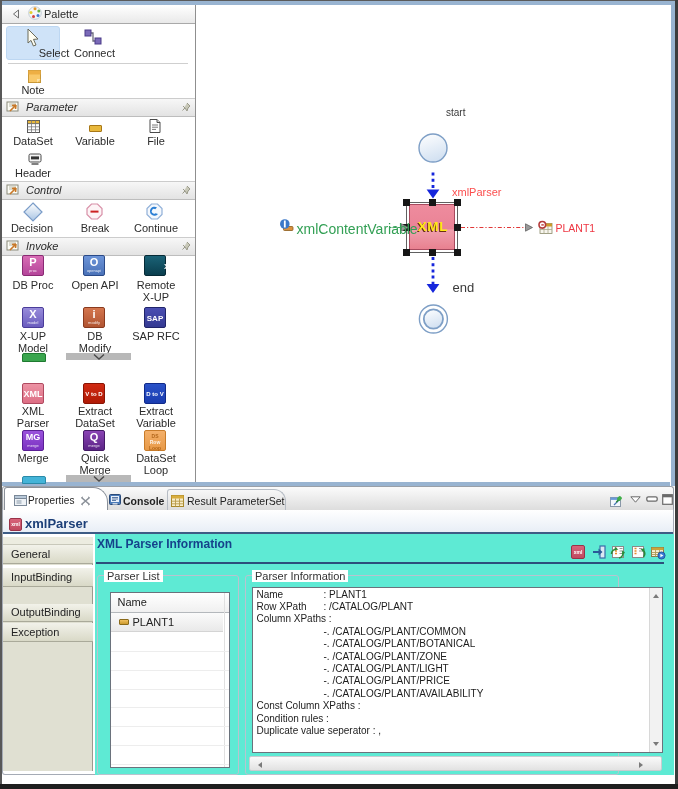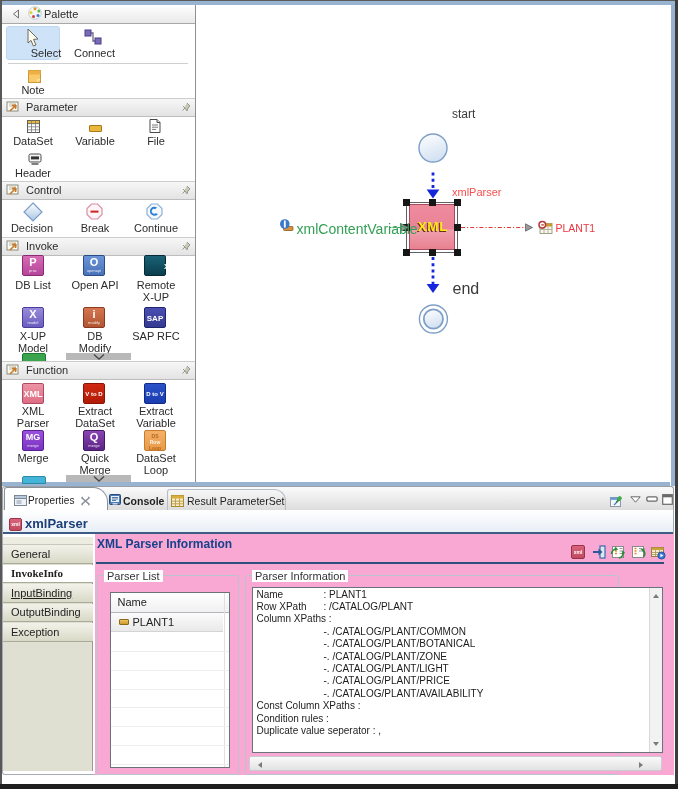--- a/index.html
+++ b/index.html
@@ -15,21 +15,21 @@
   #ed-top{left:2px;top:1px;width:672px;height:4px;background:#99b4d1;}
   #ed-right{left:671px;top:1px;width:4px;height:485px;background:#99b4d1;}
   #ed-bottom{left:2px;top:482px;width:668px;height:4px;background:#99b4d1;}
   
   #palette{left:2px;top:5px;width:194px;height:477px;background:#ffffff;
            border-right:1px solid #8f8f8f;box-sizing:border-box;}
   #pal-head{left:0;top:0;width:193px;height:18px;
      background:linear-gradient(#ffffff,#e9e9e9);border-bottom:1px solid #a9a9a9;}
   .pal-sect{left:0;width:193px;height:17px;
      background:linear-gradient(#f7f7f7,#e3e3e3);
-     border-top:1px solid #cccccc;border-bottom:1px solid #bdbdbd;}
+     border-top:1px solid #cccccc;border-bottom:1px solid #bdbdbd;font-style:italic;}
   .sect-label{position:absolute;left:24px;top:2px;font-size:11px;color:#2b2b2b;}
   .pal-label{position:absolute;font-size:11px;color:#2b2b2b;text-align:center;line-height:12px;}
   .ico{position:absolute;}
   .tile{position:absolute;width:22px;height:21px;border-radius:2px;
         color:#fff;text-align:center;box-sizing:border-box;}
   .tile b{font-size:9px;display:block;line-height:13px;font-weight:bold;}
   .tile i{font-style:normal;display:block;font-size:4px;line-height:4px;opacity:.85;}
   .tile .sm{font-size:6px;line-height:14px;letter-spacing:0;}
   
   #props{left:2px;top:486px;width:672px;height:297px;}
@@ -40,21 +40,21 @@
   #hdr{left:1px;top:24px;width:670px;height:22px;
      background:linear-gradient(#ffffff,#e8eef6);}
   #hdr-line{left:1px;top:46px;width:670px;height:2px;background:#3d5c85;}
   #sidebar{left:1px;top:48px;width:90px;height:237px;background:#e0e0d2;
      border-right:1px solid #9a9a8e;box-sizing:border-box;}
   .sbtab{position:absolute;left:0;width:90px;height:18.5px;
      background:linear-gradient(#f2f2ea,#d9d9c7);
      border-bottom:1px solid #aaaa9a;box-sizing:border-box;
      font-size:11px;color:#222;padding:2.5px 0 0 8px;}
   .sbtab.active{background:#ffffff;font-weight:bold;}
-  #content{left:93px;top:48px;width:579px;height:241px;background:#f9a8d4;}
+  #content{left:93px;top:48px;width:579px;height:241px;background:#5eead4;}
   #props-border{left:0;top:23px;width:672px;height:266px;border:1px solid #a5abb5;border-top:none;
      border-radius:0 0 3px 3px;box-sizing:border-box;}
   .mono-line{position:absolute;left:4px;font-size:10px;line-height:12px;color:#1c1c1c;white-space:pre;}
   .lbl{display:inline-block;}
 </style>
 </head>
 <body>
 
 <div class="abs" id="ed-top"></div>
 <div class="abs" id="ed-right"></div>
@@ -77,21 +77,21 @@
       <circle cx="5.5" cy="10.6" r="1.5" fill="#d13f3f"></circle>
       <circle cx="3" cy="6.4" r="1.5" fill="#e3d12c"></circle>
     </svg>
     <div class="pal-label" style="left:42px;top:3px;">Palette</div>
   </div>
 
   <div class="abs" style="left:4px;top:21px;width:52px;height:32px;background:#cfe3f8;border:1px solid #bdd7f2;border-radius:3px;"></div>
   <svg class="ico" style="left:24px;top:23px" width="15" height="19" viewBox="0 0 15 19">
     <path d="M2 1 L12 11 L7.5 11.4 L10 17 L7.4 18 L5 12.4 L2 15 Z" fill="#fffef2" stroke="#6a6a5a" stroke-width="1"></path>
   </svg>
-  <div class="pal-label" style="left:8px;top:42px;width:72px;">Select</div>
+  <div class="pal-label" style="left:16px;top:42px;width:72px;">Select</div>
   <svg class="ico" style="left:82px;top:24px" width="18" height="17" viewBox="0 0 18 17">
     <path d="M4 4 L9 4 L9 12 L14 12" fill="none" stroke="#6a6a7a" stroke-width="1.3"></path>
     <rect x="1" y="1" width="6" height="6" fill="#7a6ab8" stroke="#4a3a88" stroke-width="1"></rect>
     <rect x="11" y="9" width="6" height="6" fill="#7a6ab8" stroke="#4a3a88" stroke-width="1"></rect>
   </svg>
   <div class="pal-label" style="left:65px;top:42px;width:55px;">Connect</div>
   <div class="abs" style="left:6px;top:57.5px;width:180px;height:1px;background:#cfcfcf;"></div>
   <svg class="ico" style="left:26px;top:65px" width="13" height="13" viewBox="0 0 13 13">
     <rect x="0.5" y="0.5" width="12" height="12" fill="#f9c96a" stroke="#c89838"></rect>
     <path d="M0.5 0.5 h12 v4 h-12 z" fill="#eeaf44"></path>
@@ -171,21 +171,21 @@
     </svg>
     <div class="sect-label">Invoke</div>
     <svg class="ico" style="left:180px;top:3px" width="9" height="10" viewBox="0 0 9 10">
         <path d="M5 1 L8 4 L6 6 L5 9 L3 6 L0.5 8.5 M3 6 L1 4 Z" stroke="#9a9a8a" fill="#c8c8b8" stroke-width="1"></path>
       </svg>
   </div>
   <div class="tile" style="left:20px;top:250px;background:linear-gradient(#d86cb4,#b4459a);border:1px solid #8a2a74;">
       <b style="font-size:11px;line-height:13px;">P</b>
       <i>proc</i>
     </div>
-  <div class="pal-label" style="left:5px;top:274px;width:52px;">DB List</div>
+  <div class="pal-label" style="left:5px;top:274px;width:52px;">DB Proc</div>
   <div class="tile" style="left:81px;top:250px;background:linear-gradient(#6c94d8,#4a72b8);border:1px solid #2a4a88;">
       <b style="font-size:11px;line-height:13px;">O</b>
       <i>openapi</i>
     </div>
   <div class="pal-label" style="left:67px;top:274px;width:52px;">Open API</div>
   <div class="tile" style="left:142px;top:250px;background:linear-gradient(#1a6276,#0a3e4e);border:1px solid #062a36;">
       <b style="line-height:21px;font-size:8px;padding-left:19px;">XUP</b>
     </div>
   <div class="pal-label" style="left:128px;top:274px;width:52px;">Remote<br>X-UP</div>
   <div class="tile" style="left:20px;top:302px;background:linear-gradient(#988cda,#6a5cbe);border:1px solid #4a3c9a;">
@@ -202,31 +202,20 @@
       <b style="line-height:21px;font-size:8px;">SAP</b>
     </div>
   <div class="pal-label" style="left:128px;top:325px;width:52px;">SAP RFC</div>
   <div class="abs" style="left:20px;top:348px;width:22px;height:7px;background:#3aa54e;border:1px solid #1e7a30;border-radius:2px 2px 0 0;"></div>
   <div class="abs" style="left:64px;top:348px;width:65px;height:7px;background:#b8b8b8;">
     <svg class="ico" style="left:27px;top:1px" width="12" height="6" viewBox="0 0 12 6">
         <path d="M1 0.5 L6 5 L11 0.5" fill="none" stroke="#4a4a4a" stroke-width="1.4"></path>
       </svg>
   </div>
 
-  <div class="abs pal-sect" style="top:355.5px;">
-    <svg class="ico" style="left:4px;top:2px" width="14" height="12" viewBox="0 0 14 12">
-      <rect x="1" y="1" width="11" height="9" fill="#fdfdf6" stroke="#8a8a7a"></rect>
-      <path d="M3 3 h7 M3 5 h7" stroke="#b8b8a8" stroke-width="1"></path>
-      <path d="M4 10 L10 4 M10 4 l-4 0.5 M10 4 l-0.5 4" stroke="#c87828" stroke-width="1.6" fill="none"></path>
-    </svg>
-    <div class="sect-label">Function</div>
-    <svg class="ico" style="left:180px;top:3px" width="9" height="10" viewBox="0 0 9 10">
-        <path d="M5 1 L8 4 L6 6 L5 9 L3 6 L0.5 8.5 M3 6 L1 4 Z" stroke="#9a9a8a" fill="#c8c8b8" stroke-width="1"></path>
-      </svg>
-  </div>
   <div class="tile" style="left:20px;top:378px;background:linear-gradient(#ec93a4,#dd6e84);border:1px solid #b04a60;">
       <b style="line-height:21px;">XML</b>
     </div>
   <div class="pal-label" style="left:5px;top:400px;width:52px;">XML<br>Parser</div>
   <div class="tile" style="left:81px;top:378px;background:linear-gradient(#d02a12,#b01a06);border:1px solid #8a1404;">
       <b class="sm" style="line-height:21px;">V to D</b>
     </div>
   <div class="pal-label" style="left:67px;top:400px;width:52px;">Extract<br>DataSet</div>
   <div class="tile" style="left:142px;top:378px;background:linear-gradient(#2a52c8,#1a3cb0);border:1px solid #102a8a;">
       <b class="sm" style="line-height:21px;">D to V</b>
@@ -306,25 +295,25 @@
     <path d="M540 229.5 h12 M544 226.5 v7 M548 226.5 v7" stroke="#a8a88a" stroke-width="0.8"></path>
     <circle cx="542.3" cy="224.8" r="3.3" fill="#ffffff" stroke="#b43a3a" stroke-width="1.6"></circle>
     <rect x="541.3" y="224.2" width="2.5" height="1.4" fill="#c04040"></rect>
 
     <line x1="433" y1="257" x2="433" y2="284" stroke="#1626dc" stroke-width="2.8" stroke-dasharray="3 3.2"></line>
     <polygon points="426.6,284 439.4,284 433,293" fill="#1626dc"></polygon>
 
     <circle cx="433.4" cy="319" r="14" fill="#ffffff" stroke="#7e9fc6" stroke-width="1.4"></circle>
     <circle cx="433.4" cy="319" r="9.6" fill="url(#gcirc)" stroke="#7e9fc6" stroke-width="1.8"></circle>
   </svg>
-  <div class="abs" style="left:255px;top:102px;font-size:12px;color:#3a3a3a;">start</div>
+  <div class="abs" style="left:249px;top:102px;font-size:10px;color:#3a3a3a;">start</div>
   <div class="abs" style="left:255px;top:180.5px;font-size:11px;color:#fb4f4f;">xmlParser</div>
   <div class="abs" style="left:99.5px;top:216px;font-size:14px;color:#33a055;">xmlContentVariable</div>
   <div class="abs" style="left:358.5px;top:216.5px;font-size:10.5px;color:#ee3642;">PLANT1</div>
-  <div class="abs" style="left:255.5px;top:274.5px;font-size:16px;color:#3a3a3a;">end</div>
+  <div class="abs" style="left:255.5px;top:274.5px;font-size:13px;color:#3a3a3a;">end</div>
 </div>
 
 <div class="abs" id="props">
   <div class="abs" id="tabbar">
 
     <div class="abs" style="left:164px;top:2px;width:119px;height:21px;border:1px solid #b6bcc4;border-bottom:none;border-radius:3px 12px 0 0;box-sizing:border-box;"></div>
 
     <div class="abs" style="left:1px;top:0px;width:104px;height:23px;background:#ffffff;border:1px solid #8a9099;border-bottom:none;border-radius:3px 15px 0 0;box-sizing:border-box;"></div>
     <div class="abs" style="left:104px;top:22.5px;width:567px;height:1px;background:#9aa0a8;"></div>
     <svg class="ico" style="left:11px;top:8px" width="13" height="11" viewBox="0 0 13 11">
@@ -377,21 +366,21 @@
       <div style="font-size:5px;color:#fff;text-align:center;line-height:11px;font-weight:bold;">xml</div>
     </div>
     <div class="abs" style="left:22px;top:6px;font-size:13px;font-weight:bold;color:#1c3f78;">xmlParser</div>
   </div>
   <div class="abs" id="hdr-line"></div>
   <div class="abs" id="sidebar">
     <div class="abs" style="left:0;top:0;width:90px;height:3px;background:#ffffff;"></div>
     <div class="abs" style="left:0;top:3px;width:90px;height:8px;background:#ecece0;border-bottom:1px solid #c8c8ba;box-sizing:border-box;"></div>
     <div class="sbtab" style="top:11px;">General</div>
     <div class="sbtab active" style="top:30.5px;font-family:Liberation Serif, serif;">InvokeInfo</div>
-    <div class="sbtab" style="top:50px;text-decoration:underline;">InputBinding</div>
+    <div class="sbtab" style="top:34px;">InputBinding</div>
     <div class="sbtab" style="top:69.5px;">OutputBinding</div>
     <div class="sbtab" style="top:89px;">Exception</div>
   </div>
   <div class="abs" id="content">
     <div class="abs" style="left:2px;top:3px;font-size:12px;font-weight:bold;color:#15428b;">XML Parser Information</div>
 
     <div class="abs" style="left:476px;top:11px;width:14px;height:14px;border-radius:2px;background:linear-gradient(#d8637a,#c04a60);border:1px solid #9a3248;box-sizing:border-box;">
       <div style="font-size:5px;color:#fff;text-align:center;line-height:12px;font-weight:bold;">xml</div>
     </div>
     <svg class="ico" style="left:497px;top:11px" width="14" height="14" viewBox="0 0 14 14">

